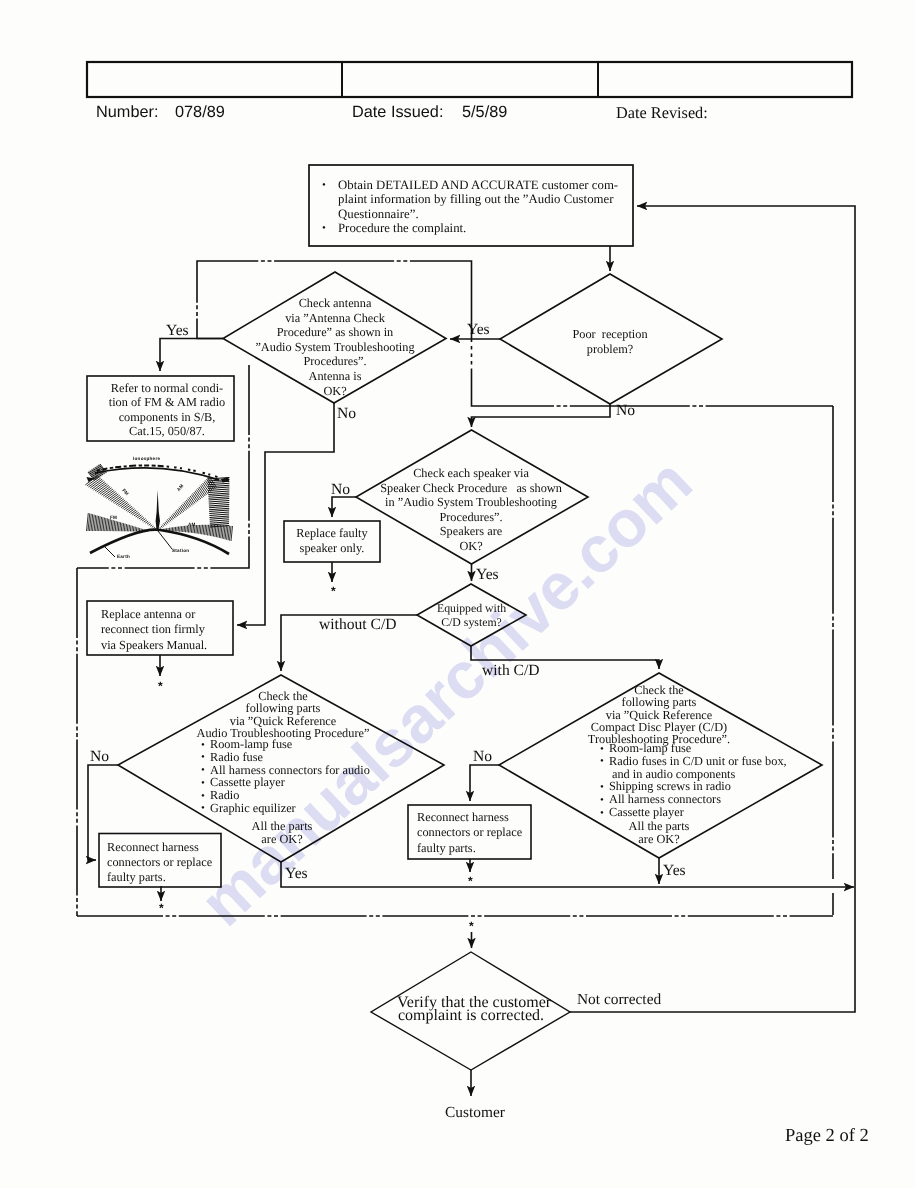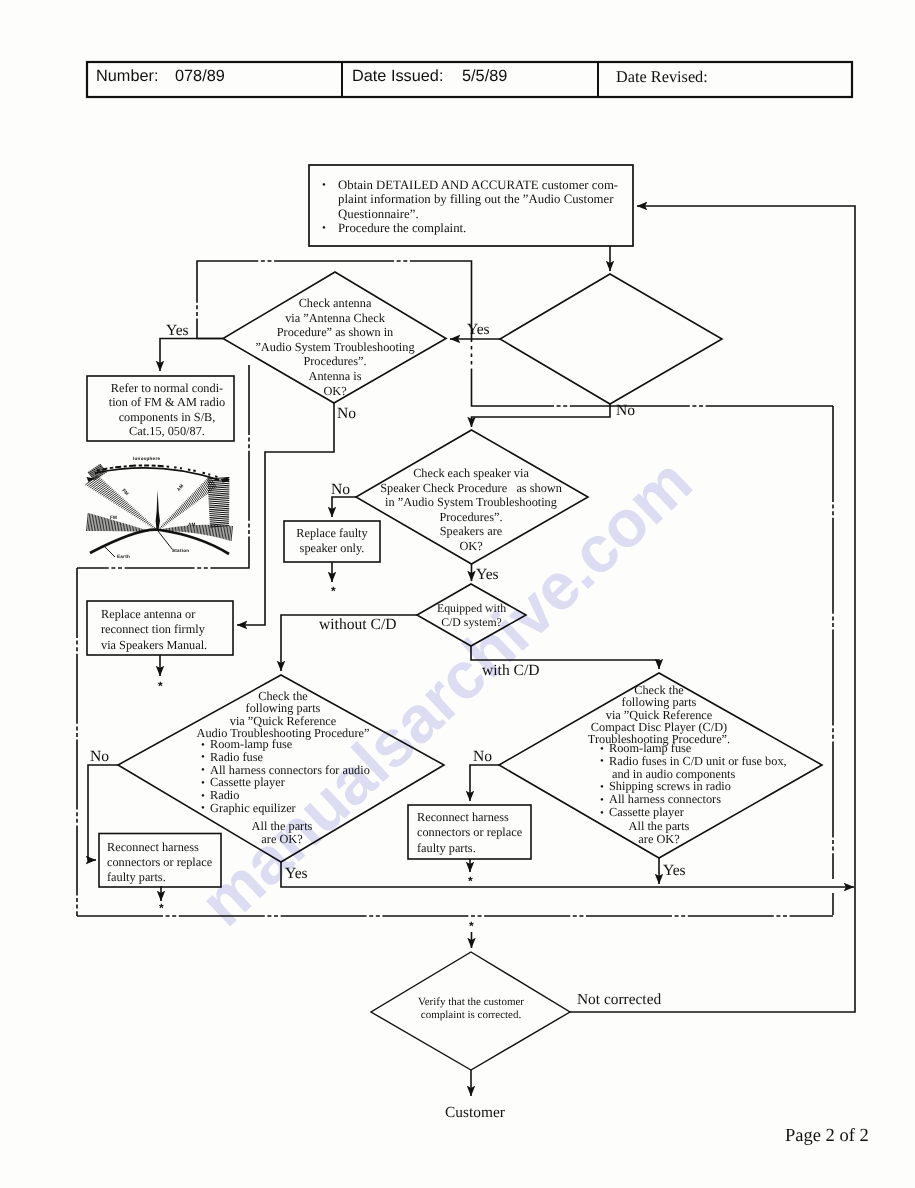--- a/index.html
+++ b/index.html
@@ -8,28 +8,28 @@
        font-family:"Liberation Serif",serif;color:#111;
        -webkit-font-smoothing:antialiased;text-rendering:geometricPrecision;}
   #page{position:absolute;left:0;top:0;width:915px;height:1188px;background:#fdfdfc;}
   #wmlayer{position:absolute;left:0;top:0;width:915px;height:1188px;z-index:1;pointer-events:none;}
   #wmtext{position:absolute;left:185px;top:885px;transform-origin:0 0;transform:rotate(-43.3deg);
           font-family:"Liberation Sans",sans-serif;font-size:66px;font-weight:700;
           color:#dcdcf3;letter-spacing:-0.5px;white-space:nowrap;}
   #svgmain{position:absolute;left:0;top:0;width:915px;height:1188px;z-index:3;}
   .tx{position:absolute;z-index:4;white-space:nowrap;line-height:1.2;}
   .ctr{text-align:center;}
-  .hdr{font-family:"Liberation Sans",sans-serif;font-size:16.3px;}
+  .hdr{font-family:"Liberation Sans",sans-serif;font-size:16.3px;margin-top:36px;}
   .title{font-size:17.6px;letter-spacing:-0.25px;}
   .ft{font-size:18.5px;}
   .bod{font-size:12.3px;line-height:12.8px;}
   .bod2{font-size:12.3px;line-height:13.4px;}
   .lbl{font-size:15.6px;}
   .lblS{font-size:15.4px;}
-  .smv{font-size:11px;line-height:13px;}
+  .smv{font-size:16px;line-height:13px;}
   .ast{font-size:12px;font-weight:bold;font-family:"Liberation Sans",sans-serif;}
   .bullet{position:relative;padding-left:17px;}
   .bdot{position:absolute;left:1px;top:-0.5px;font-size:11px;}
   .bd2{display:inline-block;width:9px;font-size:11px;vertical-align:0.5px;}
   .ionl{font-size:4.6px;font-weight:700;font-family:"Liberation Sans",sans-serif;transform-origin:0 50%;letter-spacing:0.25px;color:#111;-webkit-font-smoothing:none;}
 </style>
 </head>
 <body>
 <div id="page">
 
@@ -376,20 +376,24 @@
 <div class="tx bod ctr" style="left:235px;top:296px;width:200px;line-height:14.6px;">
   <div>Check antenna</div>
   <div>via ”Antenna Check</div>
   <div>Procedure” as shown in</div>
   <div>”Audio System Troubleshooting</div>
   <div>Procedures”.</div>
   <div>Antenna is</div>
   <div>OK?</div>
 </div>
 
+<div class="tx bod2 ctr" style="left:530px;top:327px;width:160px;line-height:15.2px;">
+  <div>Poor&nbsp; reception</div>
+  <div>problem?</div>
+</div>
 
 <div class="tx bod2 " style="left:102px;top:381px;width:130px;line-height:14.4px;text-align:center;">
   <div>Refer to normal condi-</div>
   <div>tion of FM &amp; AM radio</div>
   <div>components in S/B,</div>
   <div>Cat.15, 050/87.</div>
 </div>
 
 <div class="tx bod2" style="left:101px;top:607px;width:130px;line-height:15.4px;">
   <div>Replace antenna or</div>

